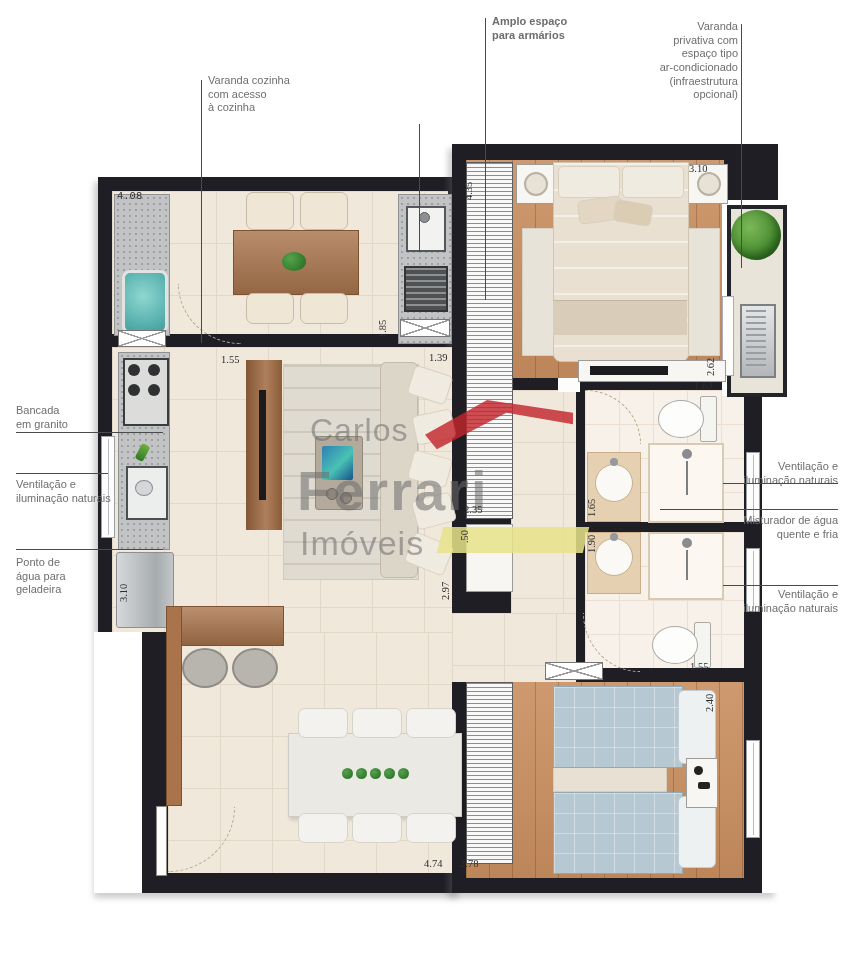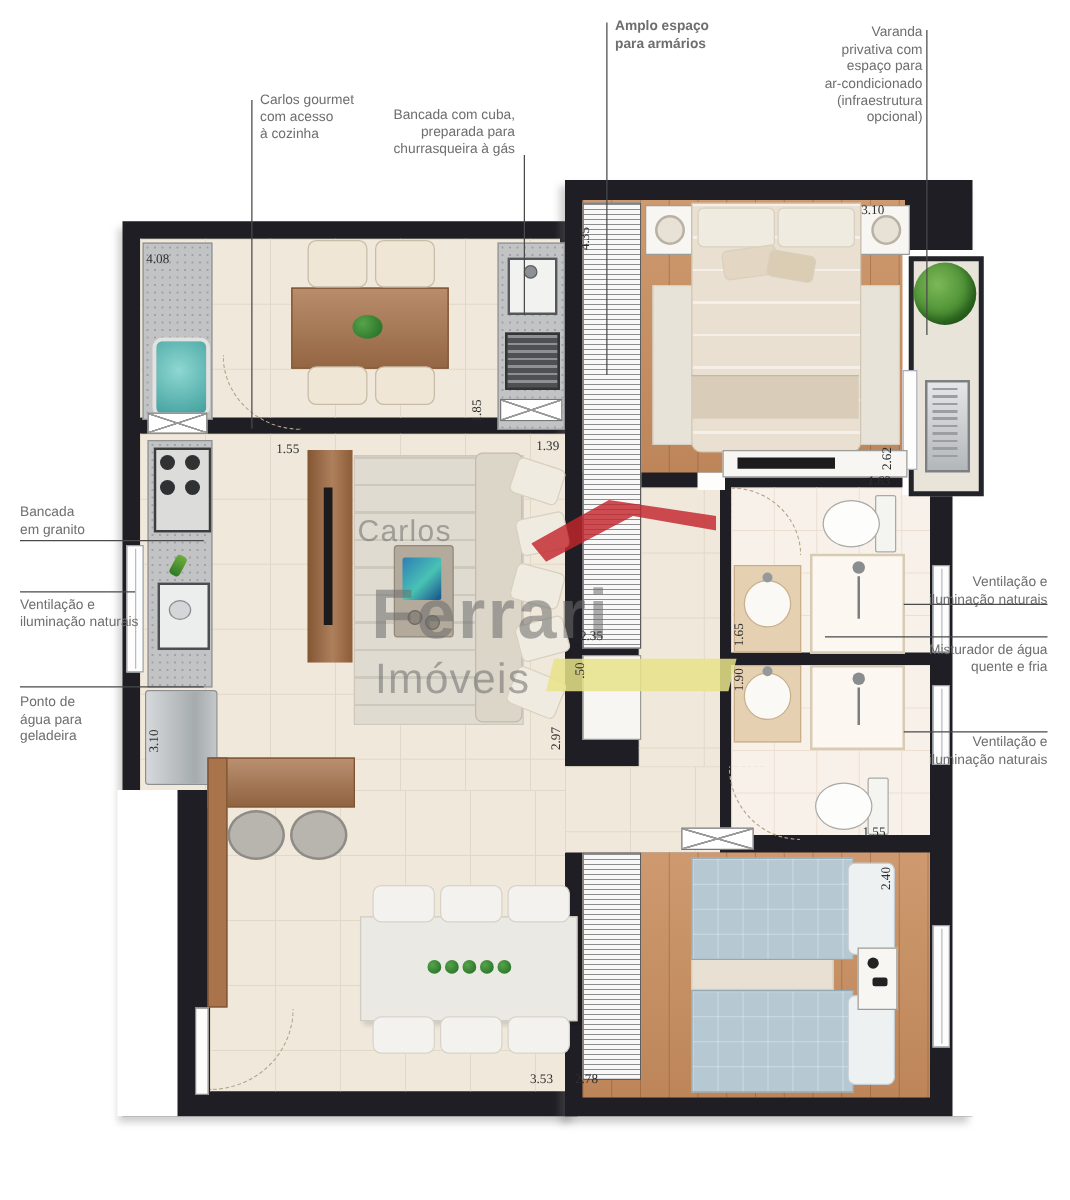--- a/index.html
+++ b/index.html
@@ -199,63 +199,60 @@
        background-image:linear-gradient(rgba(255,255,255,.35) 1px,transparent 1px),linear-gradient(90deg,rgba(255,255,255,.35) 1px,transparent 1px);background-size:20px 20px;"></div>
   <div class="abs" style="left:678px;top:690px;width:36px;height:72px;background:#eef1f2;border:1px solid #c3cdd2;border-radius:6px;"></div>
   <div class="abs" style="left:553px;top:792px;width:128px;height:80px;background:#b6c8d1;border:1px solid #93a8b2;
        background-image:linear-gradient(rgba(255,255,255,.35) 1px,transparent 1px),linear-gradient(90deg,rgba(255,255,255,.35) 1px,transparent 1px);background-size:20px 20px;"></div>
   <div class="abs" style="left:678px;top:796px;width:36px;height:70px;background:#eef1f2;border:1px solid #c3cdd2;border-radius:6px;"></div>
   <div class="abs whitebox" style="left:686px;top:758px;width:30px;height:48px;"></div>
   <div class="abs" style="left:694px;top:766px;width:9px;height:9px;border-radius:50%;background:#222;"></div>
   <div class="abs" style="left:698px;top:782px;width:12px;height:7px;background:#222;border-radius:2px;"></div>
   <div class="abs window" style="left:746px;top:740px;width:12px;height:96px;"></div>
 
-  <div class="abs wm" style="left:286px;top:412px;font-size:24px;font-weight:300;">Carlos</div>
+  <div class="abs wm" style="left:310px;top:412px;font-size:32px;font-weight:300;">Carlos</div>
   <div class="abs" style="left:425px;top:400px;width:148px;height:58px;opacity:.82;background:#c2262c;
               clip-path:polygon(0 60%,42% 0,100% 22%,100% 42%,55% 22%,8% 85%);"></div>
   <div class="abs wm" style="left:297px;top:458px;font-size:56px;font-weight:700;letter-spacing:2px;">Ferrari</div>
   <div class="abs wm" style="left:300px;top:524px;font-size:34px;font-weight:300;">Imóveis</div>
   <div class="abs" style="left:440px;top:527px;width:146px;height:26px;background:#e7e388;opacity:.85;transform:skewX(-14deg);"></div>
 
-  <span class="abs dim" style="left:117px;top:202px;">4.08</span>
+  <span class="abs dim" style="left:117px;top:190px;font-family:Liberation Mono, monospace;">4.08</span>
   <span class="abs dim v" style="left:377px;top:338px;">1.85</span>
   <span class="abs dim" style="left:221px;top:354px;">1.55</span>
   <span class="abs dim" style="left:429px;top:352px;">1.39</span>
   <span class="abs dim v" style="left:463px;top:200px;">4.35</span>
   <span class="abs dim" style="left:689px;top:163px;">3.10</span>
   <span class="abs dim v" style="left:705px;top:376px;">2.62</span>
   <span class="abs dim" style="left:694px;top:380px;font-style:italic;">1.63</span>
   <span class="abs dim v" style="left:586px;top:517px;">1.65</span>
   <span class="abs dim v" style="left:586px;top:553px;">1.90</span>
   <span class="abs dim" style="left:464px;top:504px;">2.35</span>
   <span class="abs dim v" style="left:459px;top:543px;">.50</span>
   <span class="abs dim v" style="left:440px;top:600px;">2.97</span>
   <span class="abs dim v" style="left:118px;top:602px;">3.10</span>
   <span class="abs dim" style="left:690px;top:661px;">1.55</span>
   <span class="abs dim v" style="left:704px;top:712px;">2.40</span>
-  <span class="abs dim" style="left:424px;top:858px;">3.53</span>
+  <span class="abs dim" style="left:424px;top:858px;">4.74</span>
   <span class="abs dim" style="left:460px;top:858px;">2.78</span>
 
-  <div class="abs callout" style="left:208px;top:74px;">Carlos gourmet
+  <div class="abs callout" style="left:208px;top:74px;">Varanda cozinha
 com acesso
 à cozinha</div>
   <div class="abs leader" style="left:201px;top:80px;width:1px;height:263px;"></div>
 
-  <div class="abs callout" style="right:444px;top:86px;text-align:right;">Bancada com cuba,
-preparada para
-churrasqueira à gás</div>
   <div class="abs leader" style="left:419px;top:124px;width:1px;height:128px;"></div>
 
   <div class="abs callout" style="left:492px;top:15px;font-weight:bold;">Amplo espaço
 para armários</div>
   <div class="abs leader" style="left:485px;top:18px;width:1px;height:282px;"></div>
 
   <div class="abs callout" style="right:118px;top:20px;text-align:right;">Varanda
 privativa com
-espaço para
+espaço tipo
 ar-condicionado
 (infraestrutura
 opcional)</div>
   <div class="abs leader" style="left:741px;top:24px;width:1px;height:244px;"></div>
 
   <div class="abs callout" style="left:16px;top:404px;">Bancada
 em granito</div>
   <div class="abs leader" style="left:16px;top:432px;width:147px;height:1px;"></div>
 
   <div class="abs callout" style="left:16px;top:478px;">Ventilação e

